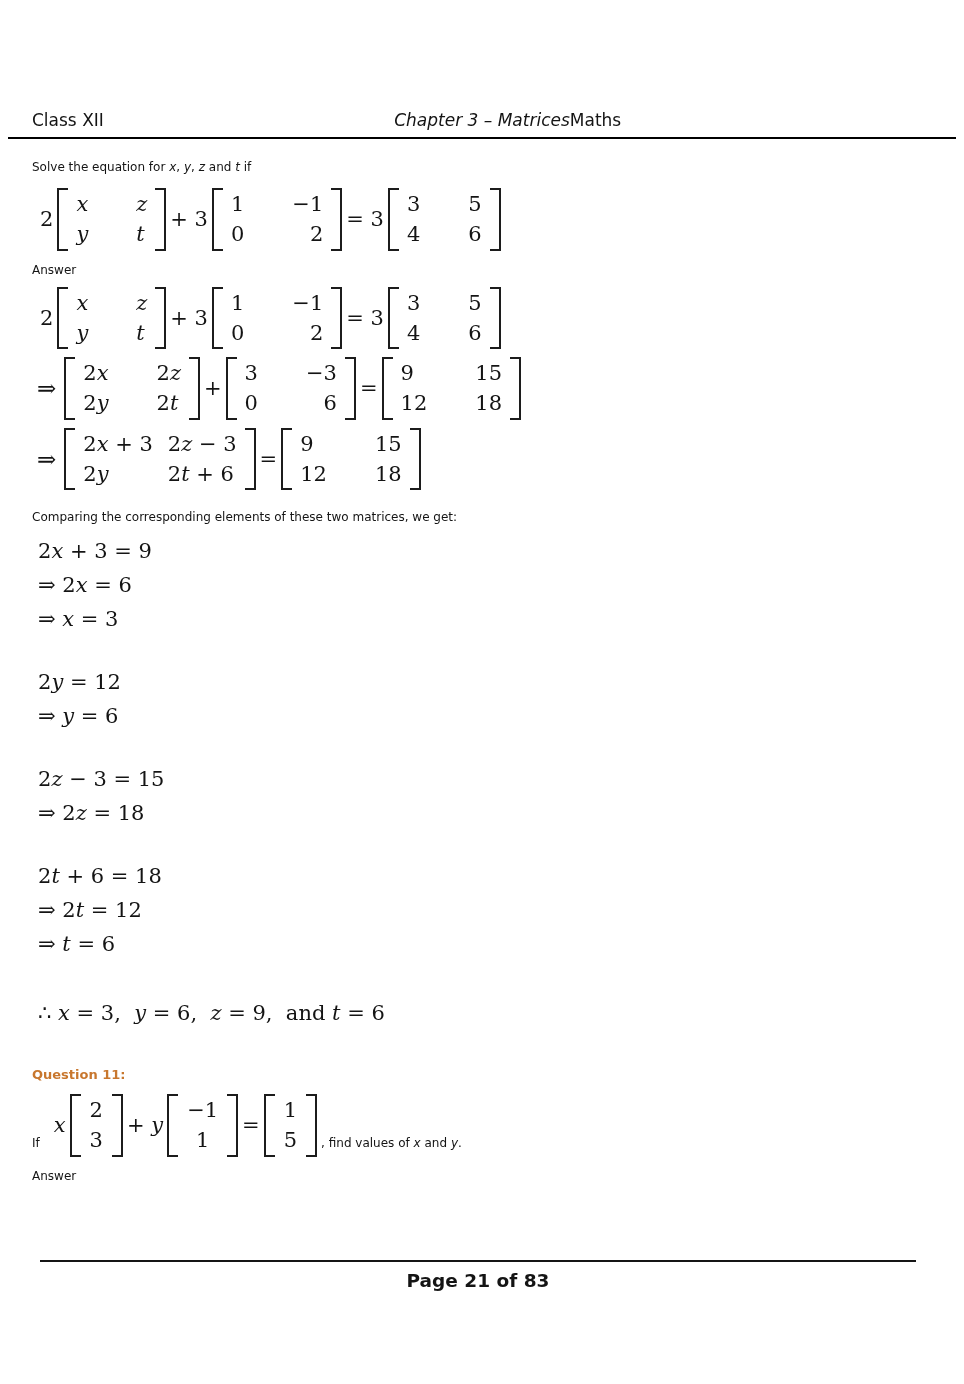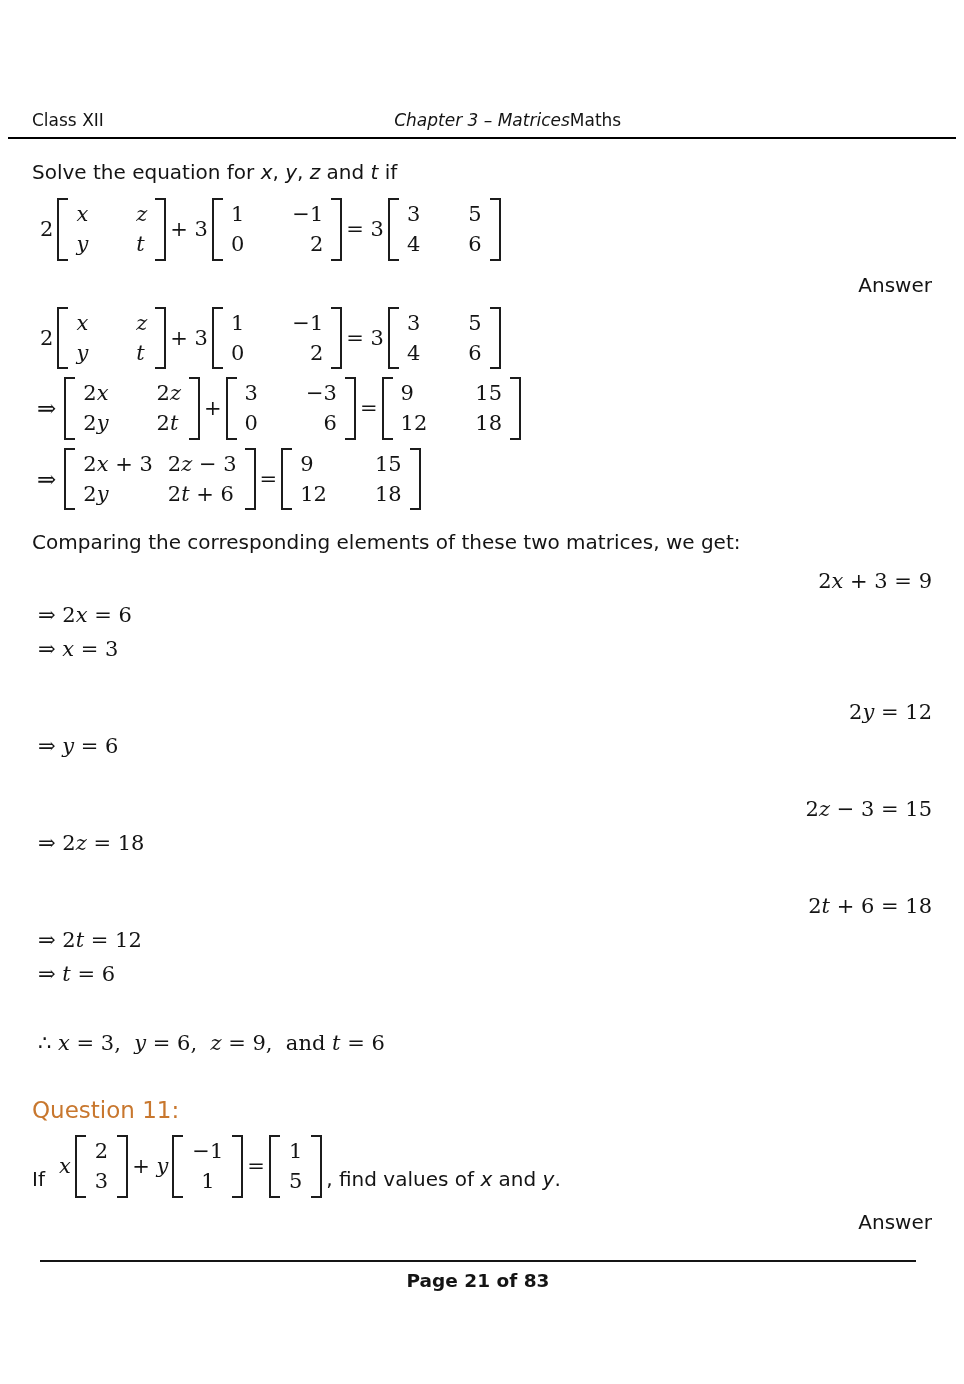--- a/index.html
+++ b/index.html
@@ -11,23 +11,23 @@
   }
   .page { padding:0 32px; }
 
   
   .hdr { display:grid; grid-template-columns:1fr auto 1fr; padding-top:110px; font-size:17px; }
   .hdr-c { text-align:center;font-style:italic; }
   .hdr-r { text-align:left; }
   .rule { border-top:2px solid #000; margin:7px -24px 0 -24px; }
 
   
-  .body-text { font-size:20px; margin:0; }
+  .body-text { font-size:12px; margin:0; }
   .intro { margin-top:21px; }
-  .answer1 { margin-top:12px;text-align:right; }
+  .answer1 { margin-top:12px; }
   .comparing { margin-top:20px; }
 
   
   .eqrow {
     display:flex; align-items:center;
     font-family:"DejaVu Serif", serif; font-size:21px;
   }
   .eq-main  { margin:14px 0 0 5px; }
   .eq-main2 { margin:10px 0 0 5px; }
   .step     { margin:8px 0 0 5px; }
@@ -44,25 +44,25 @@
   .cols2.tight { column-gap:15px; }
   .cols1 { grid-template-columns:auto; justify-items:center; padding:5px 9px; }
   .r2 .c2 { text-align:right; }
   .mcell { line-height:1.06; white-space:pre; }
 
   
   .mathline {
     font-family:"DejaVu Serif", serif; font-size:21px;
     margin:11px 0 0 6px; line-height:23px; white-space:pre;
   }
-  .gap { margin-top:40px;text-align:right; }
+  .gap { margin-top:40px; }
   .conclusion { margin-top:46px; }
 
   
-  .qhead { font-size:23px; font-weight:normal; color:#c8772e; margin:42px 0 0 0; }
+  .qhead { font-size:13px; font-weight:bold; color:#c8772e; margin:42px 0 0 0; }
   .q11row { display:flex; align-items:flex-end; margin-top:12px; }
   .iflabel { margin:0 11px 7px 0; }
   .suffix { margin:0 0 7px 3px; }
 
   
   .footer { position:absolute; left:40px; right:48px; top:1260px; }
   .rule2 { border-top:2.5px solid #151515; }
   .pageno { text-align:center; font-weight:bold; font-size:18.5px; margin-top:8px; }
 
   i { font-style:italic; }

